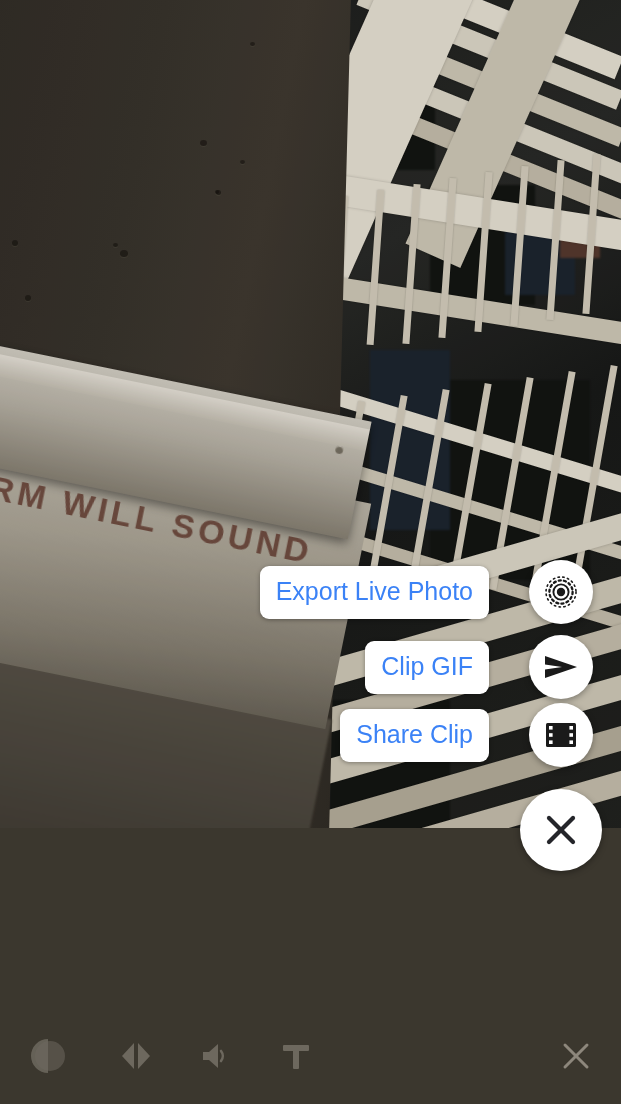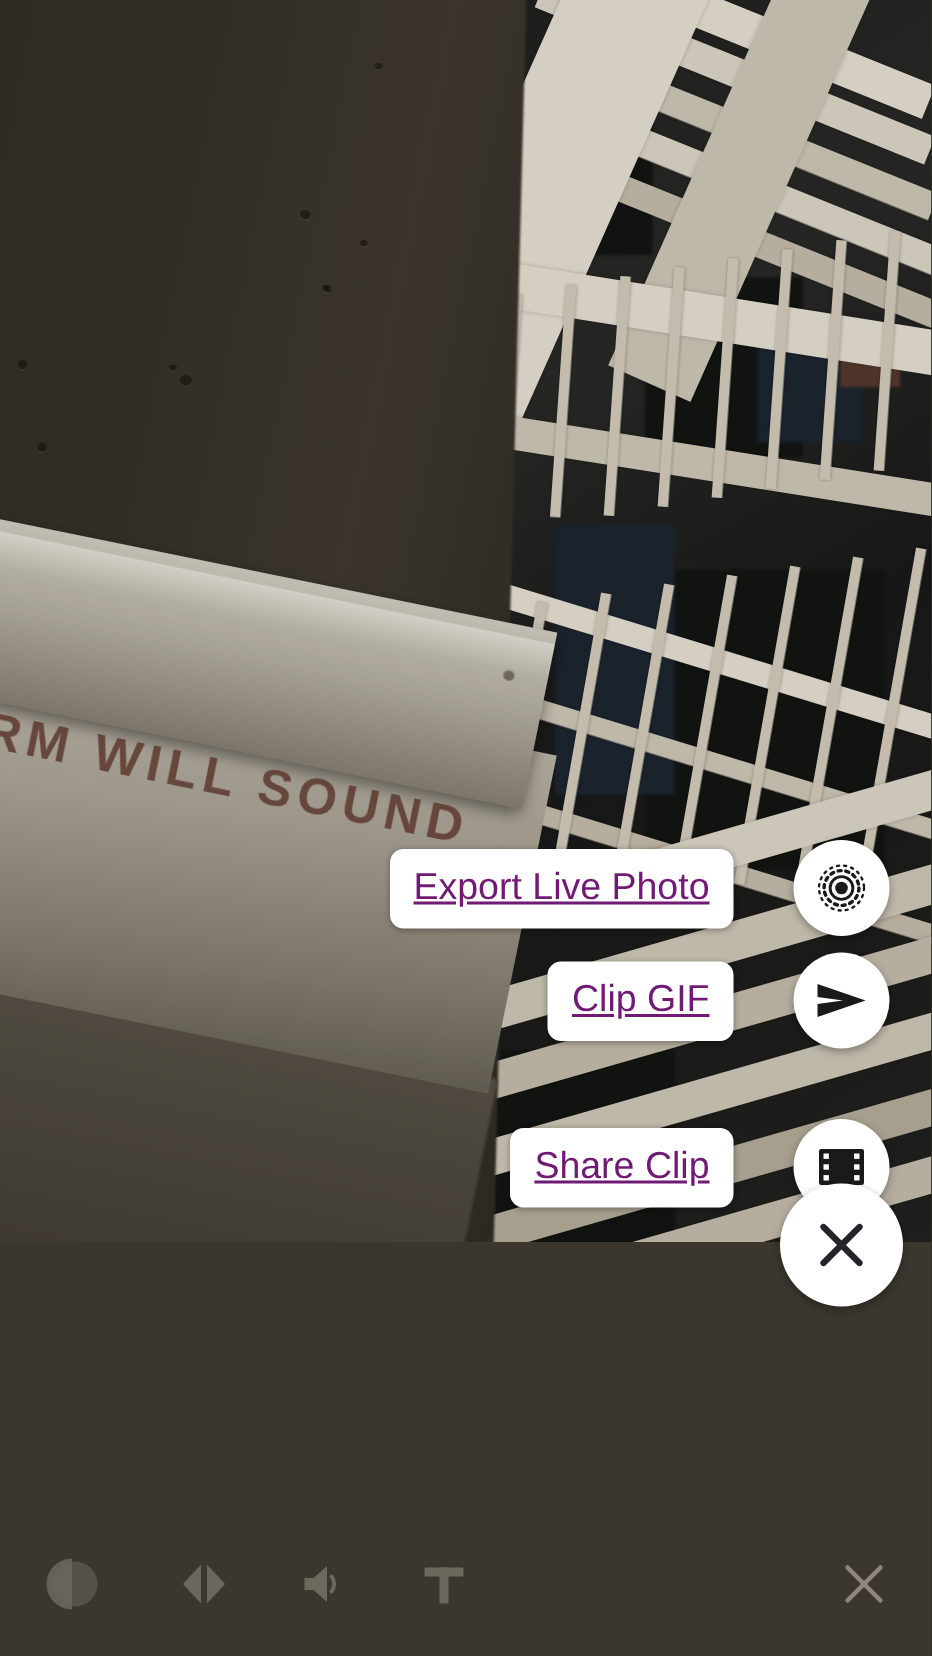--- a/index.html
+++ b/index.html
@@ -149,30 +149,29 @@
     position:absolute;
     display:flex;
     align-items:center;
     justify-content:flex-end;
     gap:40px;
     right:28px;
     pointer-events:auto;
   }
   .action-label {
     background:#ffffff;
-    color:#701a75;
+    color:#3b82f6;
     font-size:25px;
     font-weight:400;
     line-height:1;
     padding:13px 16px 15px 16px;
     border-radius:9px;
     white-space:nowrap;
     box-shadow:0 1px 4px rgba(0,0,0,0.35);
     font-family:"Liberation Sans", sans-serif;
-    text-decoration:underline;
   }
   .action-btn {
     width:64px; height:64px;
     border-radius:50%;
     background:#ffffff;
     display:flex; align-items:center; justify-content:center;
     box-shadow:0 2px 6px rgba(0,0,0,0.35);
     flex:0 0 auto;
   }
   .action-btn.big {
@@ -298,21 +297,21 @@
       <div class="action-label">Clip GIF</div>
       <div class="action-btn">
         <span>
           <svg width="36" height="32" viewBox="0 0 36 32">
             <path d="M2 5 L34 16 L2 27 L2 18.4 L19 16 L2 13.6 Z" fill="#1a1a1a"></path>
           </svg>
         </span>
       </div>
     </div>
 
-    <div class="action-row" style="top:746px;">
+    <div class="action-row" style="top:703px;">
       <div class="action-label">Share Clip</div>
       <div class="action-btn">
         <span>
           <svg width="32" height="28" viewBox="0 0 32 28">
             <rect x="1" y="2" width="30" height="24" rx="1.5" fill="#1a1a1a"></rect>
             <rect x="4" y="5" width="3.6" height="3.6" fill="#ffffff"></rect>
             <rect x="4" y="12.2" width="3.6" height="3.6" fill="#ffffff"></rect>
             <rect x="4" y="19.4" width="3.6" height="3.6" fill="#ffffff"></rect>
             <rect x="24.4" y="5" width="3.6" height="3.6" fill="#ffffff"></rect>
             <rect x="24.4" y="12.2" width="3.6" height="3.6" fill="#ffffff"></rect>

